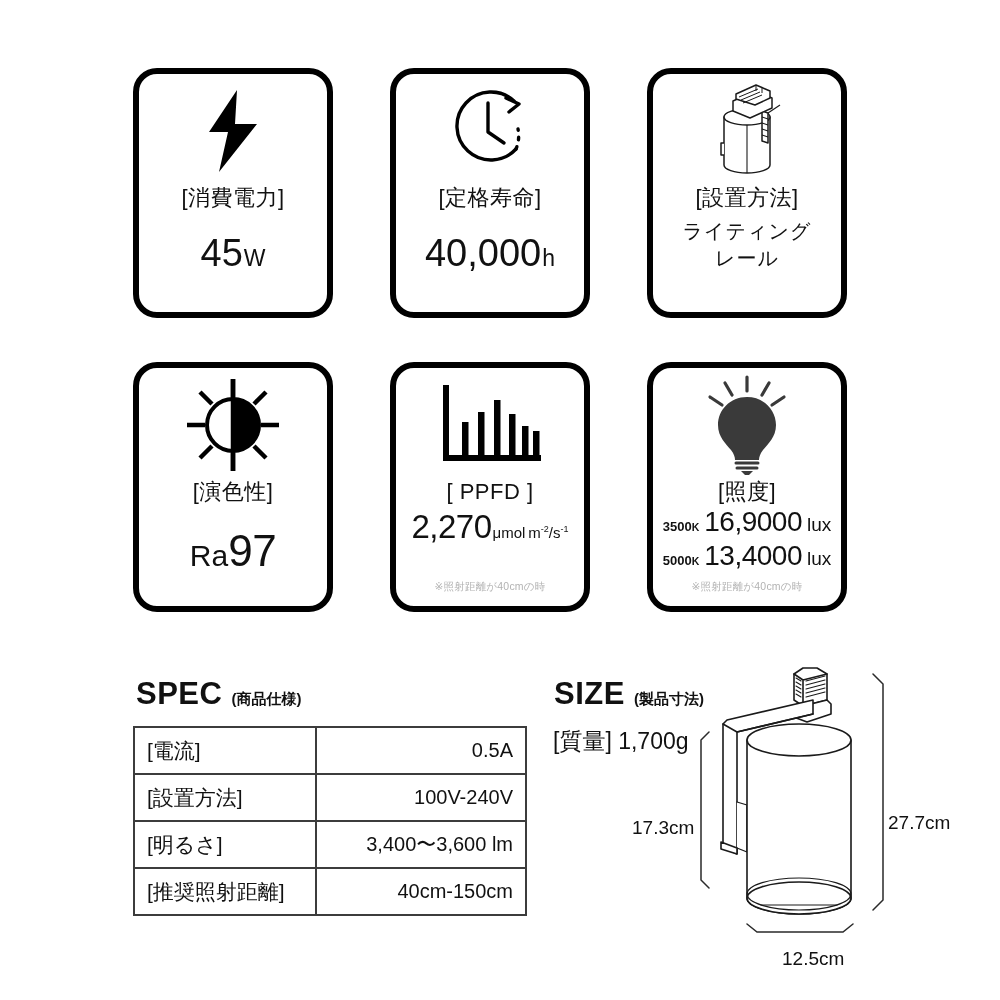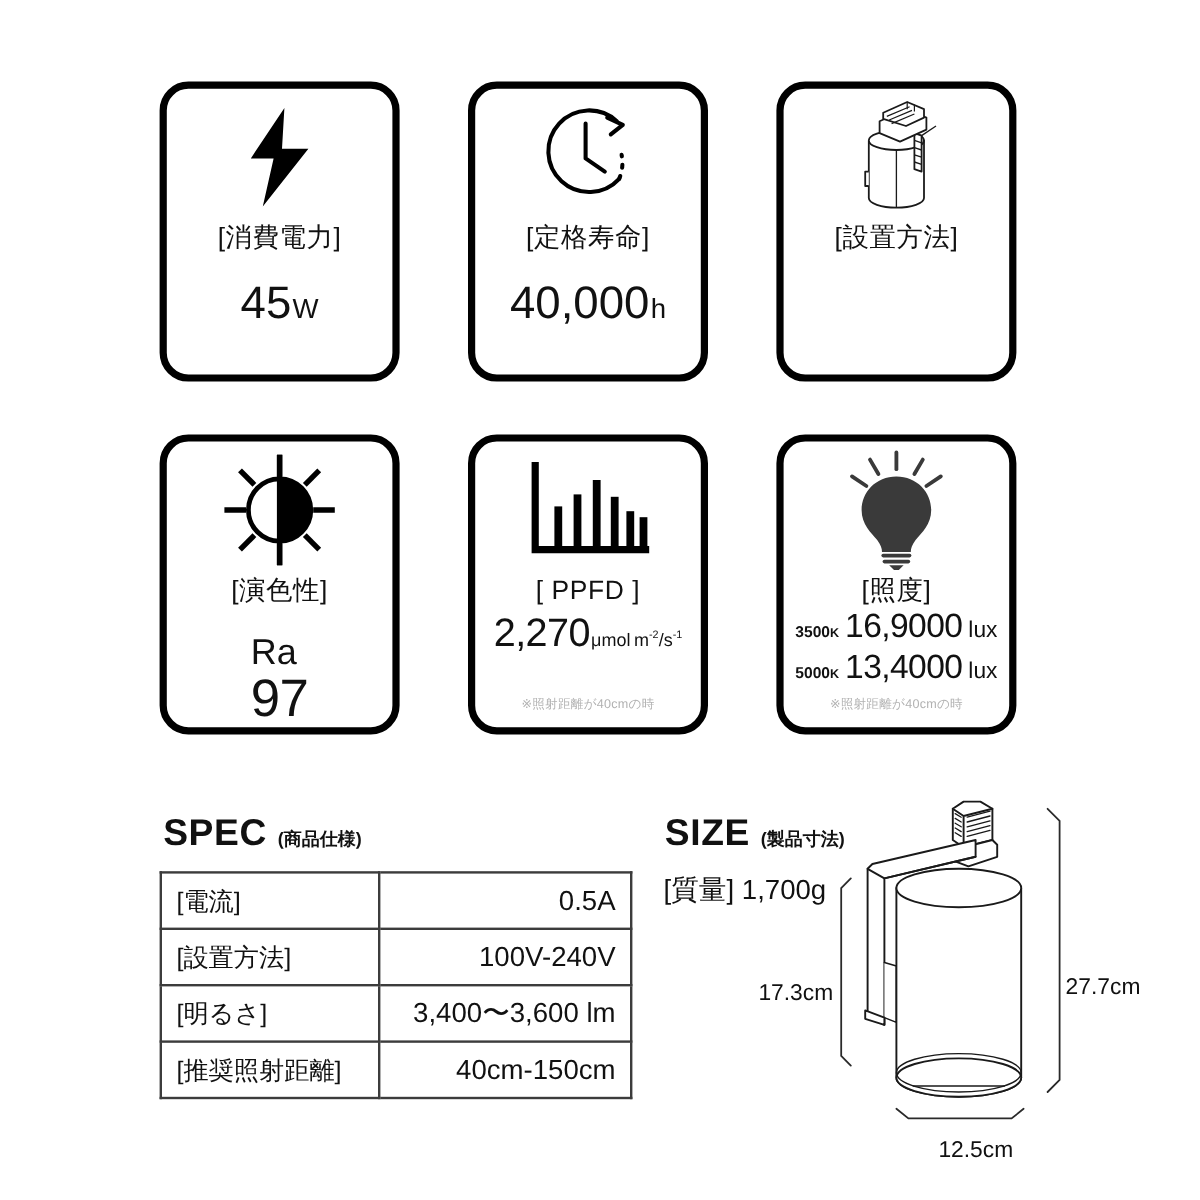--- a/index.html
+++ b/index.html
@@ -68,21 +68,21 @@
   .footnote {
     position: absolute;
     bottom: 12px; left: 0; right: 0;
     text-align: center;
     font-size: 10.5px;
     color: #b2b2b2;
     letter-spacing: 0.2px;
   }
 
   
-  .ra-row { display: flex; align-items: baseline; justify-content: center; flex-direction: column; }
+  .ra-row { display: flex; align-items: baseline; justify-content: center; }
   .ra-pre { font-size: 30px; }
   .ra-num { font-size: 44px; letter-spacing: -0.5px; }
 
   .ppfd-row { display: flex; align-items: baseline; justify-content: center; margin-top: 4px; }
   .ppfd-num { font-size: 33px; letter-spacing: -0.5px; }
   .ppfd-unit { font-size: 15px; margin-left: 1px; }
   .ppfd-unit sup { font-size: 9px; vertical-align: super; }
   .sp { display: inline-block; width: 3px; }
 
   .lux-line { display: flex; align-items: baseline; justify-content: center; margin-top: 2px; }
@@ -102,21 +102,21 @@
     table-layout: fixed;
   }
   table.spec td {
     border: 2px solid #3c3c3c;
     height: 47px;
     font-size: 21px;
     padding: 0 12px;
     white-space: nowrap;
   }
   table.spec td.k { width: 182px; text-align: left; }
-  table.spec td.v { width: 210px; text-align: right; font-size: 23px; }
+  table.spec td.v { width: 210px; text-align: right; font-size: 20px; }
 
   
   .size-wrap { position: absolute; left: 551px; top: 676px; width: 430px; }
   .size-mass { font-size: 23px; margin-top: 4px; padding-left: 2px; white-space: nowrap; }
   .size-fig { position: absolute; left: 551px; top: 662px; width: 440px; height: 320px; }
   .dim-label { position: absolute; font-size: 19px; white-space: nowrap; }
   #dim-left  { left: 81px;  top: 155px; }
   #dim-right { left: 337px; top: 150px; }
   #dim-bottom{ left: 231px; top: 286px; }
 </style>
@@ -173,20 +173,24 @@
             <path d="M68 32 L80 24" stroke-width="1.1" fill="none"></path>
 
             <path d="M33 20 L55 10 L72 17 L72 27 L50 37 L33 30 Z"></path>
             <path d="M36 13 L56 4 L70 10 L70 17 L55 24 L36 18 Z"></path>
             <path d="M39 16 L58 8 M41 19 L60 11 M43 22 L62 14" stroke-width="1"></path>
             <path d="M56 4 L56 10 M62 6 L62 12" stroke-width="1"></path>
           </g>
         </svg>
       </div>
       <div class="card-label">[設置方法]</div>
+      <div class="card-sub">
+        <div>ライティング</div>
+        <div>レール</div>
+      </div>
     </div>
 
     <div class="card">
       <div class="card-icon">
         <svg width="100" height="100" viewBox="0 0 100 100">
           <g stroke="#000" stroke-width="4.5" stroke-linecap="butt">
             <line x1="50" y1="4" x2="50" y2="22"></line>
             <line x1="50" y1="78" x2="50" y2="96"></line>
             <line x1="4" y1="50" x2="22" y2="50"></line>
             <line x1="78" y1="50" x2="96" y2="50"></line>

